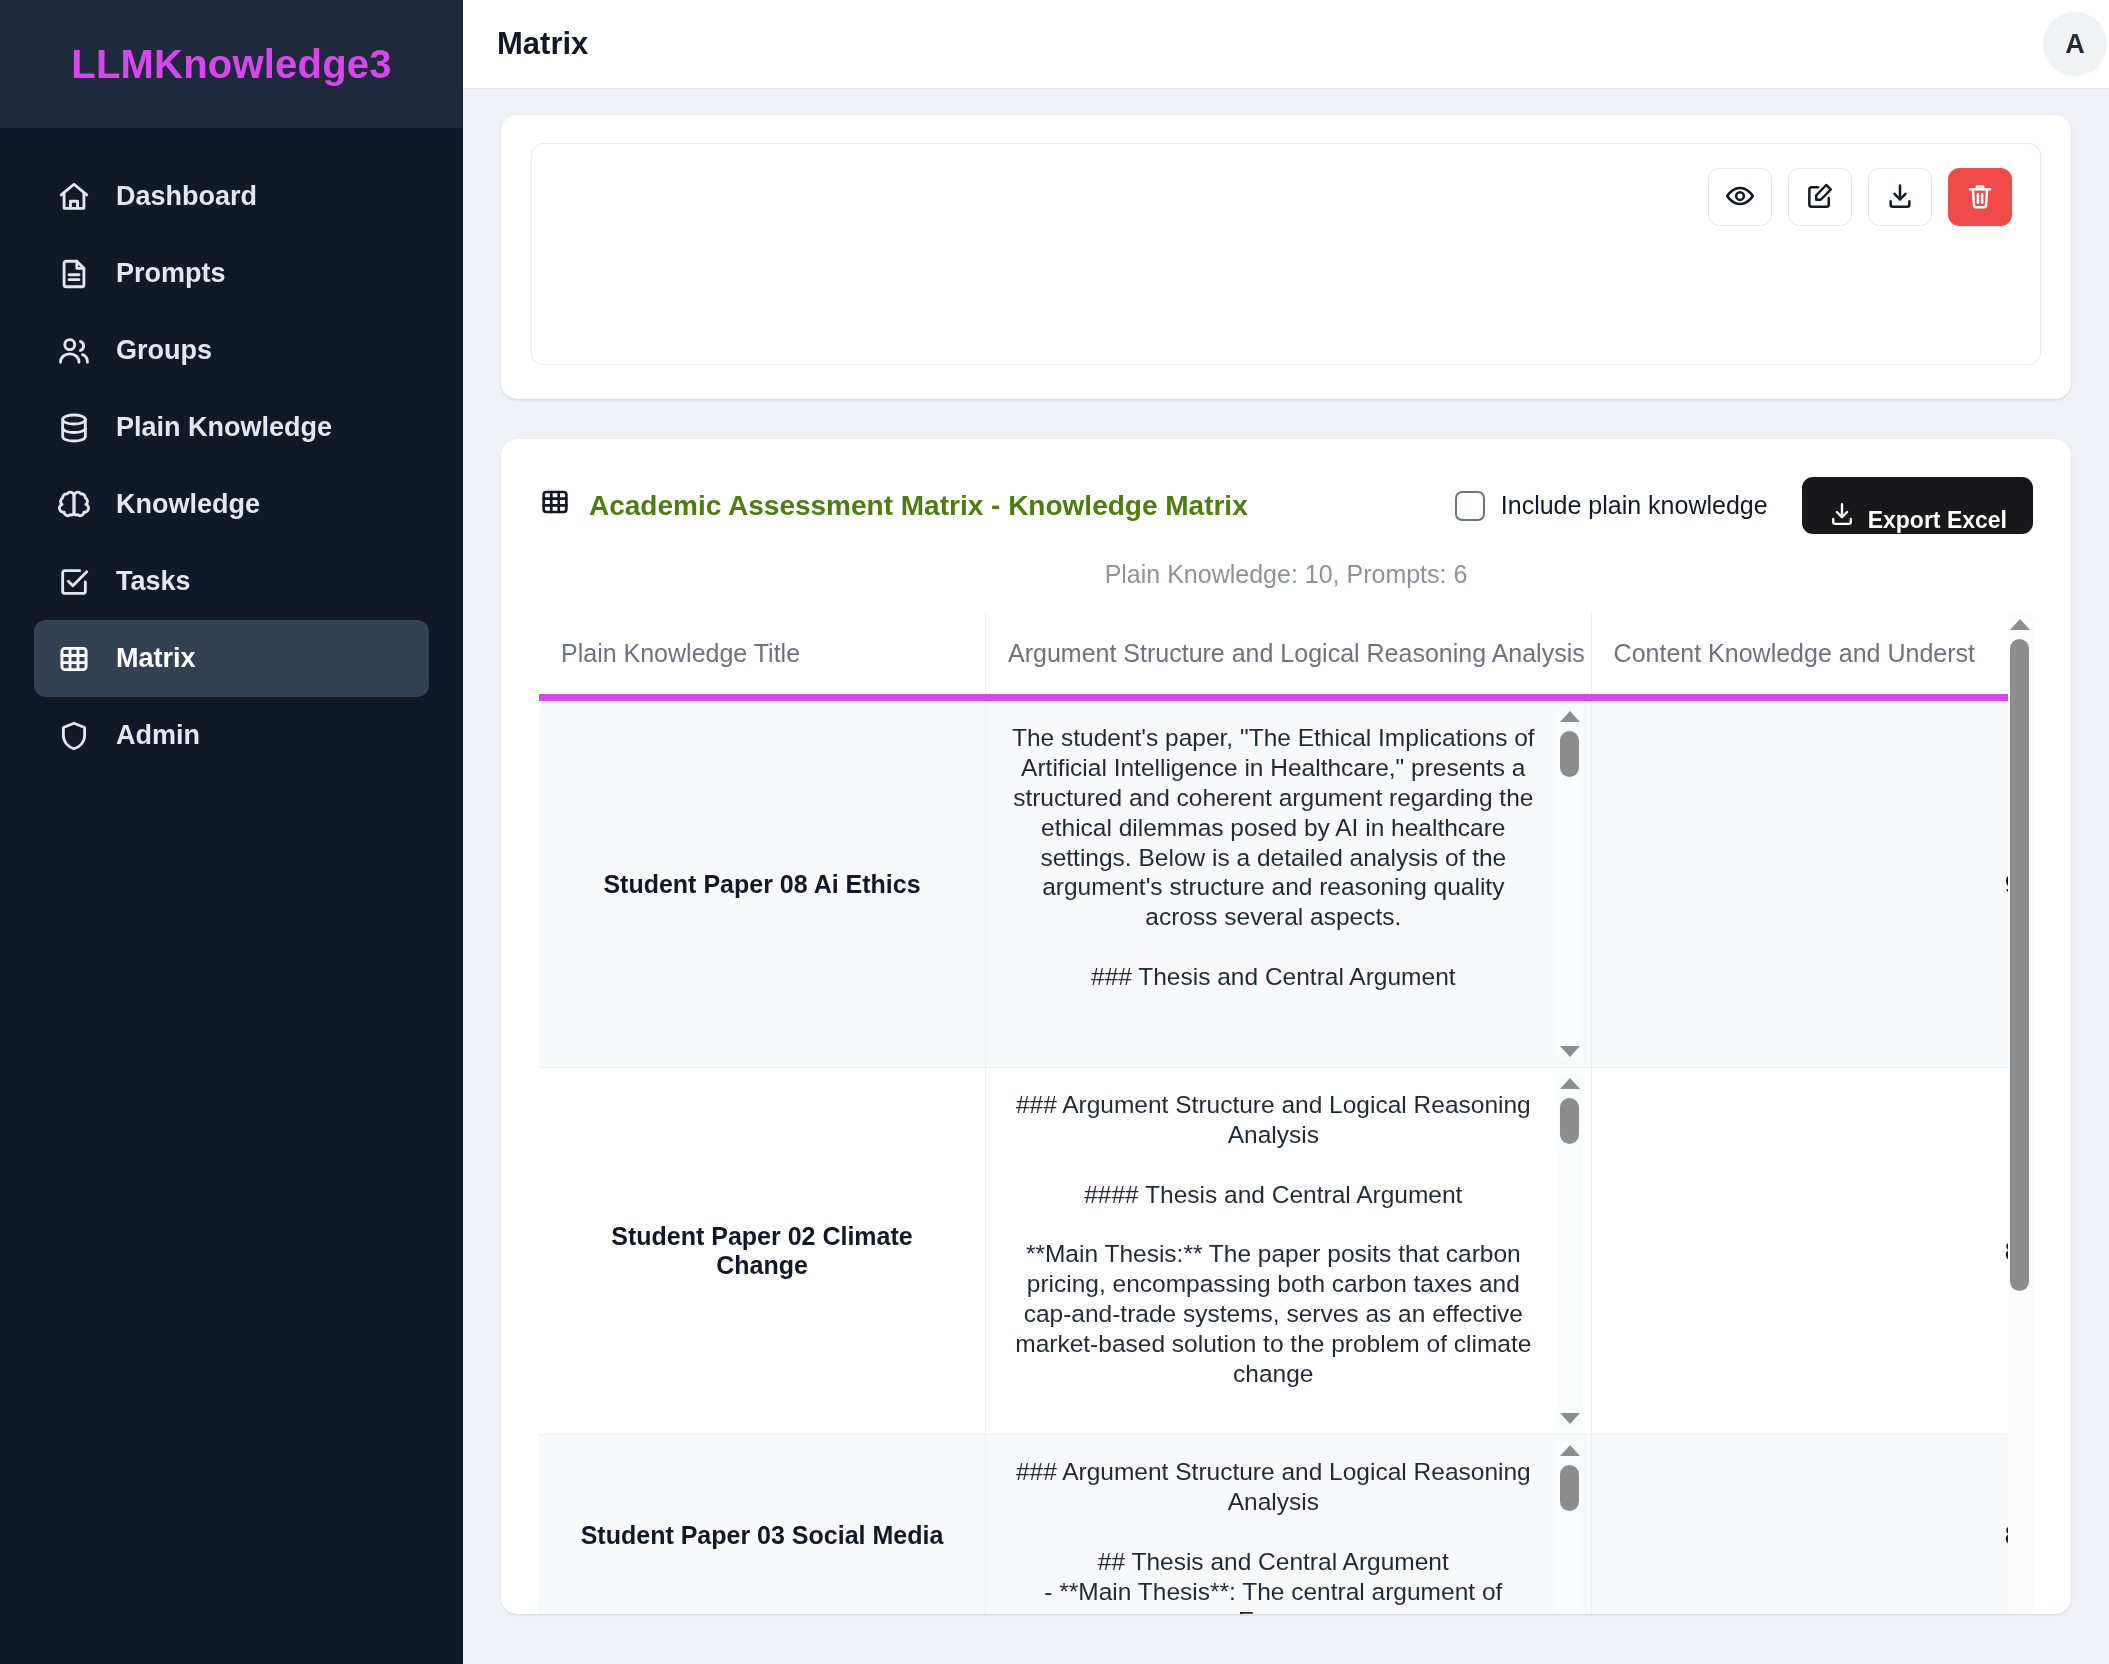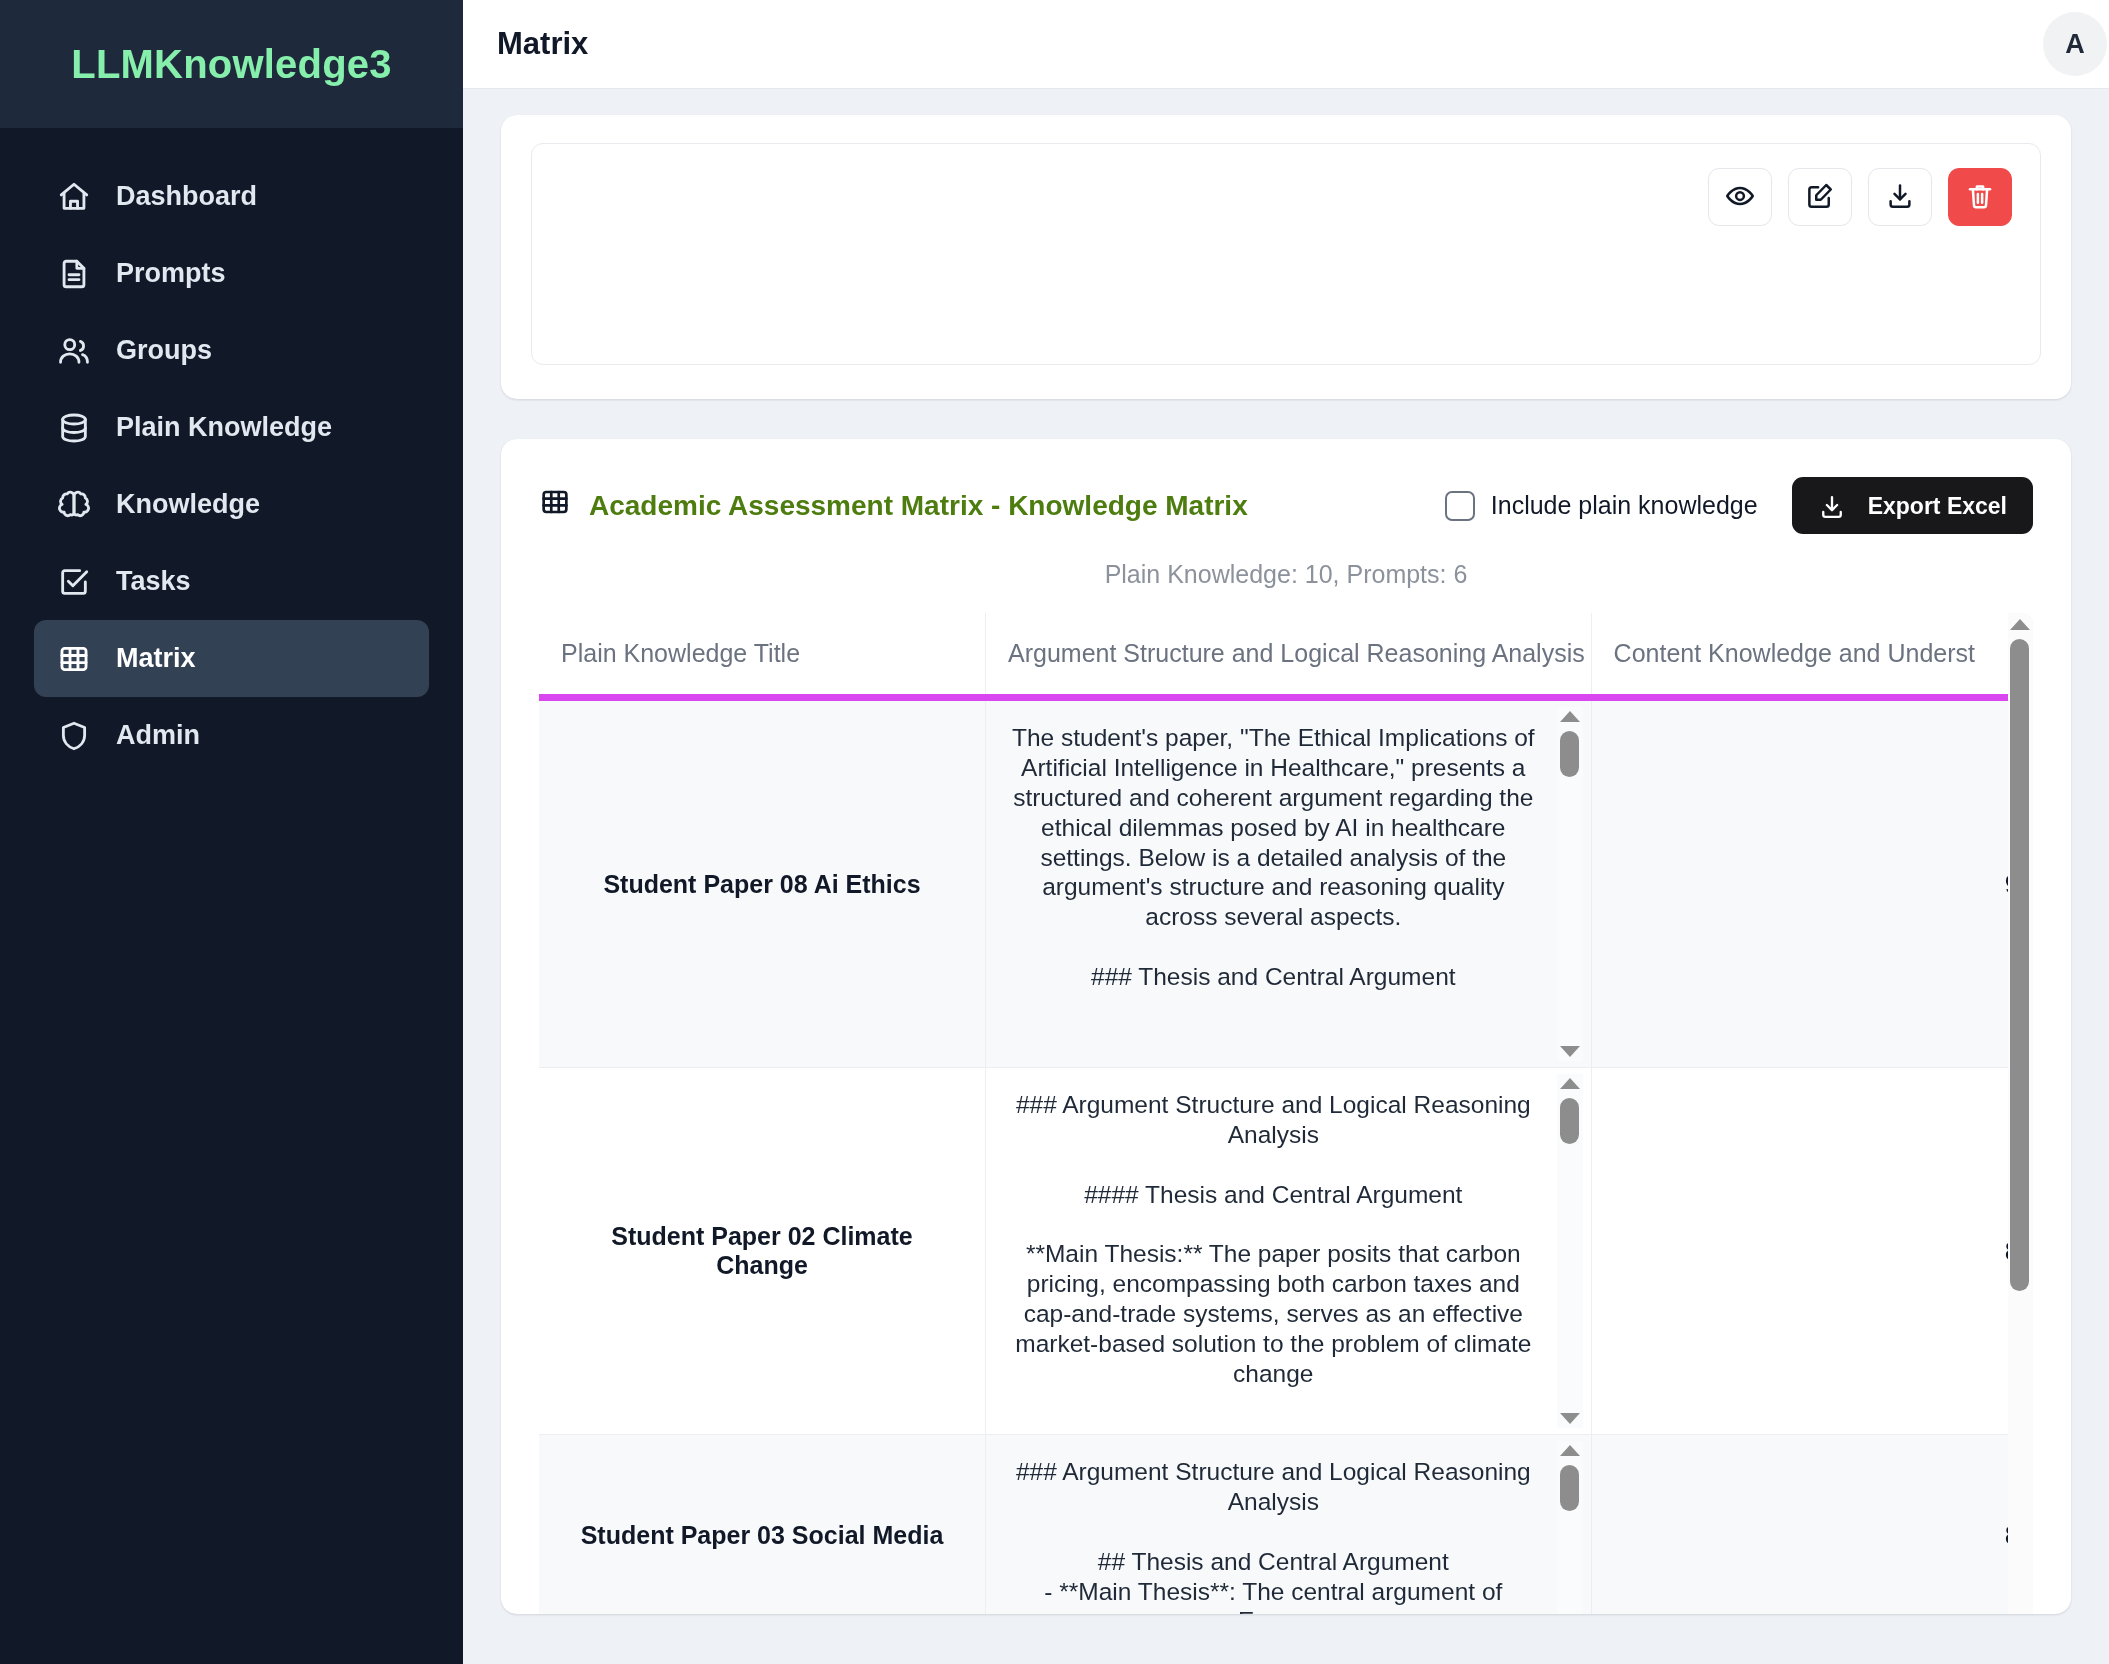--- a/index.html
+++ b/index.html
@@ -14,21 +14,21 @@
   
   .sidebar {
     width: 463px; flex: 0 0 463px;
     background: #111827;
     display: flex; flex-direction: column;
   }
   .sidebar-brand {
     height: 128px; flex: 0 0 128px;
     display: flex; align-items: center; justify-content: center;
     background: #1e293b;
-    color: #86efac;
+    color: #d946ef;
     font-size: 40px; font-weight: 700;
     letter-spacing: .2px;
   }
   .nav { padding: 30px 34px 0 34px; display: flex; flex-direction: column; gap: 0px; justify-content: center; }
   .nav-item {
     display: flex; align-items: center; gap: 24px;
     height: 77px; padding: 0 22px;
     border-radius: 12px;
     color: #e2e8f0;
     font-size: 27px; font-weight: 600;
@@ -90,24 +90,24 @@
   .matrix-title { display: flex; align-items: center; gap: 18px; font-size: 28px; font-weight: 700; color: #4d7c0f; }
   .grid-ico svg { width: 32px; height: 32px; stroke: #111827; fill: none; stroke-width: 2; stroke-linecap: round; stroke-linejoin: round; }
   .head-spacer { flex: 1 1 auto; }
   .chk-wrap { display: flex; align-items: center; gap: 16px; cursor: pointer; }
   .chk {
     width: 30px; height: 30px; border-radius: 7px;
     border: 2px solid #6b7280; background: #ffffff;
   }
   .chk-label { font-size: 25px; color: #111827; }
   .btn-export {
-    display: flex; align-items: flex-start; gap: 22px;
+    display: flex; align-items: flex-end; gap: 12px;
     background: #18181b; color: #ffffff;
     border: none; border-radius: 11px;
-    height: 57px; padding: 16px 26px;
+    height: 57px; padding: 0 26px;
     font-size: 23px; font-weight: 700;
     font-family: inherit; cursor: pointer;
     margin-left: 18px;
   }
   .btn-export svg { width: 28px; height: 28px; fill: none; stroke: #ffffff; stroke-width: 2; stroke-linecap: round; stroke-linejoin: round; }
 
   .matrix-sub { text-align: center; font-size: 25px; color: #8b929c; margin-top: 26px; }
 
   
   .table-wrap {

